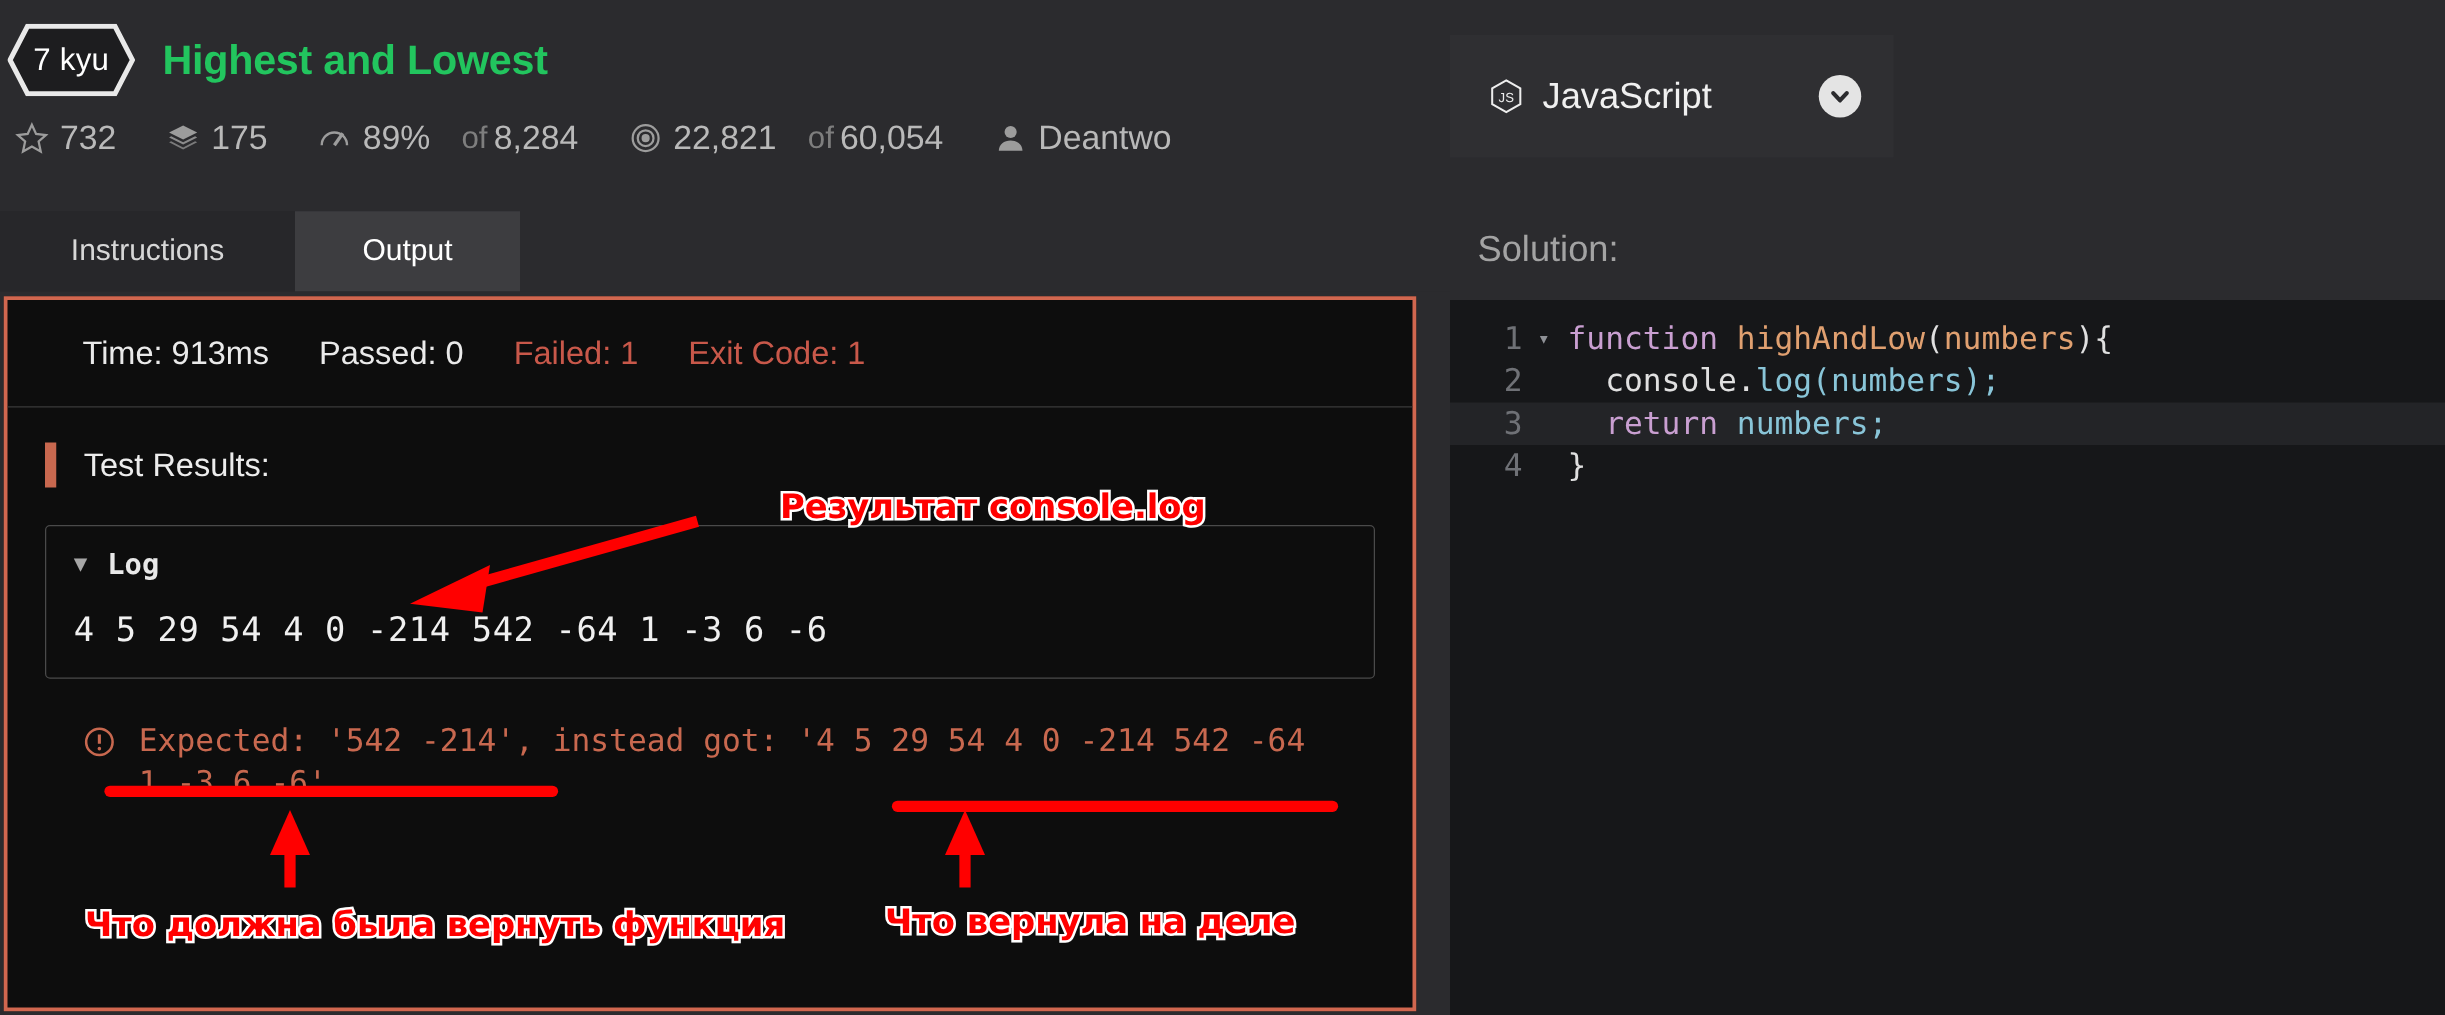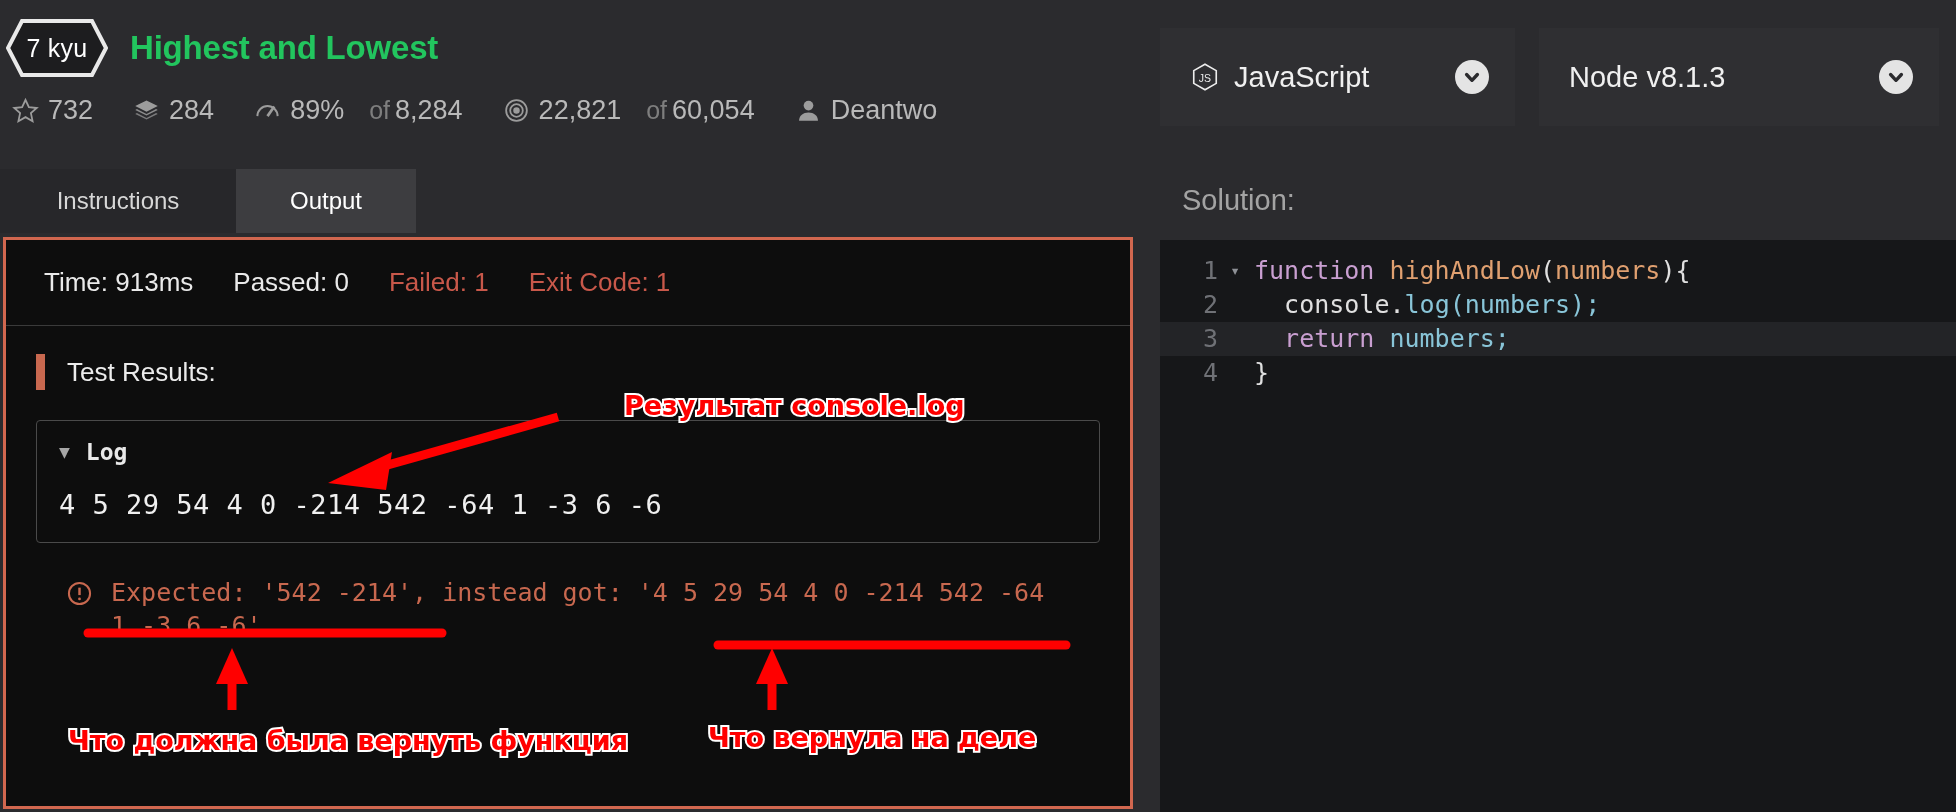--- a/index.html
+++ b/index.html
@@ -130,21 +130,21 @@
     height: 572px;
     background: #0d0d0d;
     border: 3px solid #d1674f;
     box-sizing: border-box;
     overflow: hidden;
   }
   .result-summary {
     height: 86px;
     display: flex;
     align-items: center;
-    padding-left: 38px;
+    padding-left: 60px;
     border-bottom: 1px solid #3a3a3a;
     font-size: 26px;
     box-sizing: border-box;
   }
   .rs-item { margin-right: 40px; white-space: nowrap; color: #eaeaea; }
   .rs-item.fail { color: #c8584a; }
 
   .test-results {
     padding: 28px 30px 0 30px;
   }
@@ -349,21 +349,21 @@
         </div>
 
         <div class="stat">
           <span class="ic">
             <svg width="27" height="27" viewBox="0 0 24 24" fill="#9c9c9c">
               <polygon points="12,3 22,8 12,13 2,8"></polygon>
               <polygon points="12,15 20.5,10.7 22,11.5 12,16.5 2,11.5 3.5,10.7" opacity=".85"></polygon>
               <polygon points="12,18.6 20.5,14.3 22,15 12,20 2,15 3.5,14.3" opacity=".7"></polygon>
             </svg>
           </span>
-          <span class="num">284</span>
+          <span class="num">175</span>
         </div>
 
         <div class="stat">
           <span class="ic">
             <svg width="27" height="27" viewBox="0 0 24 24" fill="none" stroke="#9c9c9c" stroke-width="1.7">
               <path d="M3 17a9 9 0 0 1 18 0"></path>
               <line x1="12" y1="17" x2="18" y2="8.5" stroke-width="2.4"></line>
             </svg>
           </span>
           <span class="num">89%</span>
@@ -456,30 +456,20 @@
           </span>
           <span class="ls-label">JavaScript</span>
         </div>
         <span class="chev">
           <svg width="20" height="20" viewBox="0 0 24 24" fill="none" stroke="#2b2b2e" stroke-width="4" stroke-linecap="round" stroke-linejoin="round">
             <polyline points="5.5,9 12,16 18.5,9"></polyline>
           </svg>
         </span>
       </div>
 
-      <div class="lang-select node">
-        <div class="ls-left">
-          <span class="ls-label">Node v8.1.3</span>
-        </div>
-        <span class="chev">
-          <svg width="20" height="20" viewBox="0 0 24 24" fill="none" stroke="#2b2b2e" stroke-width="4" stroke-linecap="round" stroke-linejoin="round">
-            <polyline points="5.5,9 12,16 18.5,9"></polyline>
-          </svg>
-        </span>
-      </div>
     </div>
 
     <div class="solution-wrap">
       <div class="solution-label">Solution:</div>
       <div class="code-area" id="code-area">
           <div class="code-line"><span class="gutter">1</span><span class="fold">▾</span><span class="code-text"><span class="tok-kw">function </span><span class="tok-fn">highAndLow</span><span class="tok-pl">(</span><span class="tok-fn">numbers</span><span class="tok-pl">){</span></span></div>
           <div class="code-line"><span class="gutter">2</span><span class="fold"></span><span class="code-text"><span class="tok-pl">  console</span><span class="tok-pl">.</span><span class="tok-var">log</span><span class="tok-var">(</span><span class="tok-var">numbers</span><span class="tok-var">);</span></span></div>
           <div class="code-line active"><span class="gutter">3</span><span class="fold"></span><span class="code-text"><span class="tok-pl">  </span><span class="tok-kw">return </span><span class="tok-var">numbers</span><span class="tok-var">;</span></span></div>
           <div class="code-line"><span class="gutter">4</span><span class="fold"></span><span class="code-text"><span class="tok-pl">}</span></span></div>
         </div>

